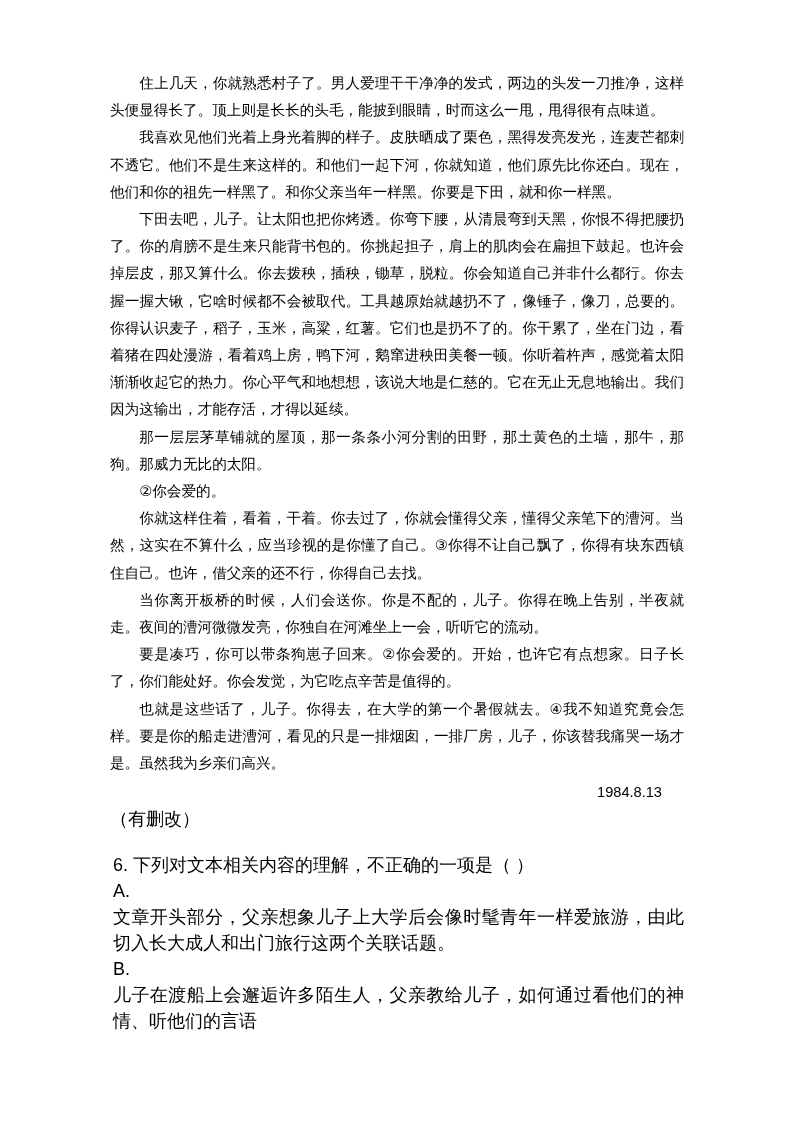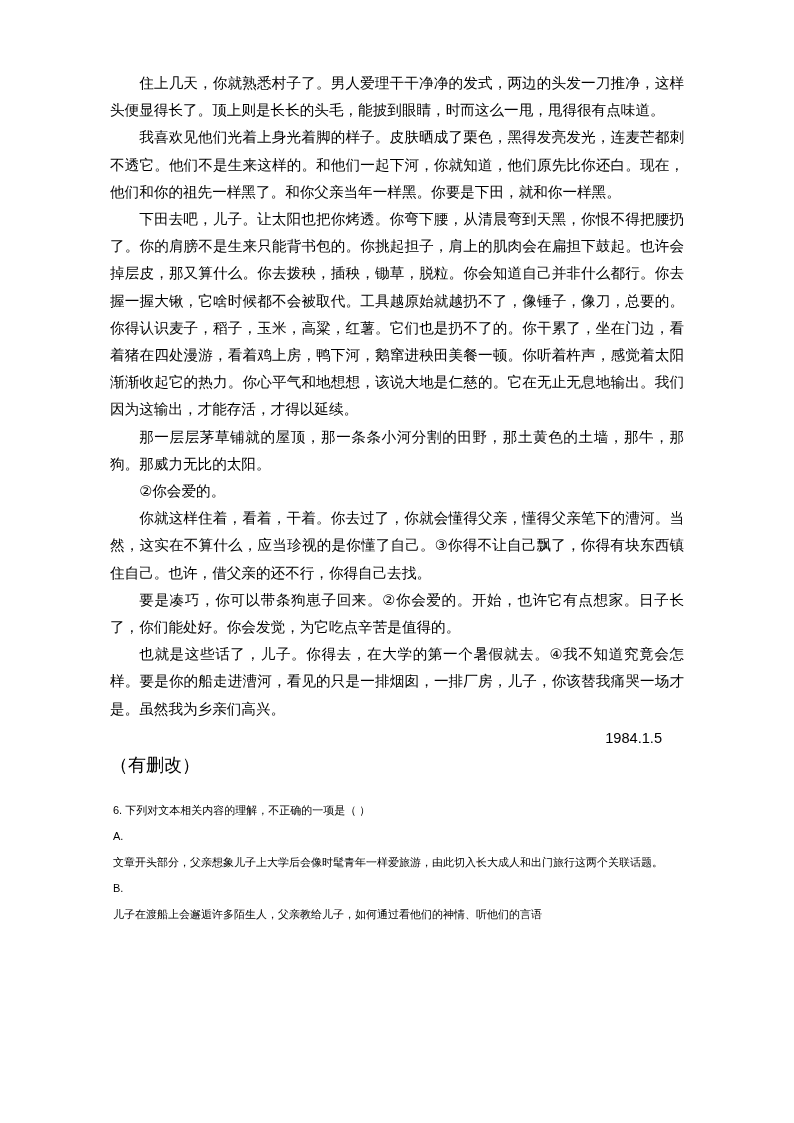--- a/index.html
+++ b/index.html
@@ -44,21 +44,21 @@
     font-family: "Liberation Sans", "DejaVu Sans", sans-serif;
   }
   .note-line {
     margin: 0;
     font-size: 18px;
     line-height: 27.2px;
     padding-right: 22px;
   }
   .qblock {
     margin-top: 18px;
-    font-size: 11px;
+    font-size: 18px;
     line-height: 26px;
   }
   .q-stem {
     margin: 0 0 0 0;
     padding-left: 3px;
   }
   .opt-letter {
     margin: 0;
     padding-left: 3px;
   }
@@ -83,29 +83,30 @@
     <p class="para">那一层层茅草铺就的屋顶，那一条条小河分割的田野，那土黄色的土墙，那牛，那狗。那威力无比的太阳。</p>
 
     <p class="para">
       <span class="underline">②你会爱的。</span>
     </p>
 
     <p class="para">
       <span>你就这样住着，看着，干着。你去过了，你就会懂得父亲，懂得父亲笔下的漕河。当然，这实在不算什么，应当珍视的是你懂了自己。</span><span class="underline">③你得不让自己飘了，你得有块东西镇住自己。</span><span>也许，借父亲的还不行，你得自己去找。</span>
     </p>
 
+    <p class="para">当你离开板桥的时候，人们会送你。你是不配的，儿子。你得在晚上告别，半夜就走。夜间的漕河微微发亮，你独自在河滩坐上一会，听听它的流动。</p>
     <p class="para">要是凑巧，你可以带条狗崽子回来。②你会爱的。开始，也许它有点想家。日子长了，你们能处好。你会发觉，为它吃点辛苦是值得的。</p>
 
     <p class="para">
       <span>也就是这些话了，儿子。你得去，在大学的第一个暑假就去。</span><span class="underline">④我不知道究竟会怎样</span><span>。要是你的船走进漕河，看见的只是一排烟囱，一排厂房，儿子，你该替我痛哭一场才是。虽然我为乡亲们高兴。</span>
     </p>
 
     <div class="gap-small"></div>
 
-    <p class="date-line">1984.1.5</p>
+    <p class="date-line">1984.8.13</p>
     <p class="note-line">（有删改）</p>
   </div>
 
   <div class="qblock">
     <p class="q-stem">6. 下列对文本相关内容的理解，不正确的一项是（      ）</p>
     <p class="opt-letter">A.</p>
     <p class="opt-text">文章开头部分，父亲想象儿子上大学后会像时髦青年一样爱旅游，由此切入长大成人和出门旅行这两个关联话题。</p>
     <p class="opt-letter">B.</p>
     <p class="opt-text">儿子在渡船上会邂逅许多陌生人，父亲教给儿子，如何通过看他们的神情、听他们的言语</p>
   </div>

